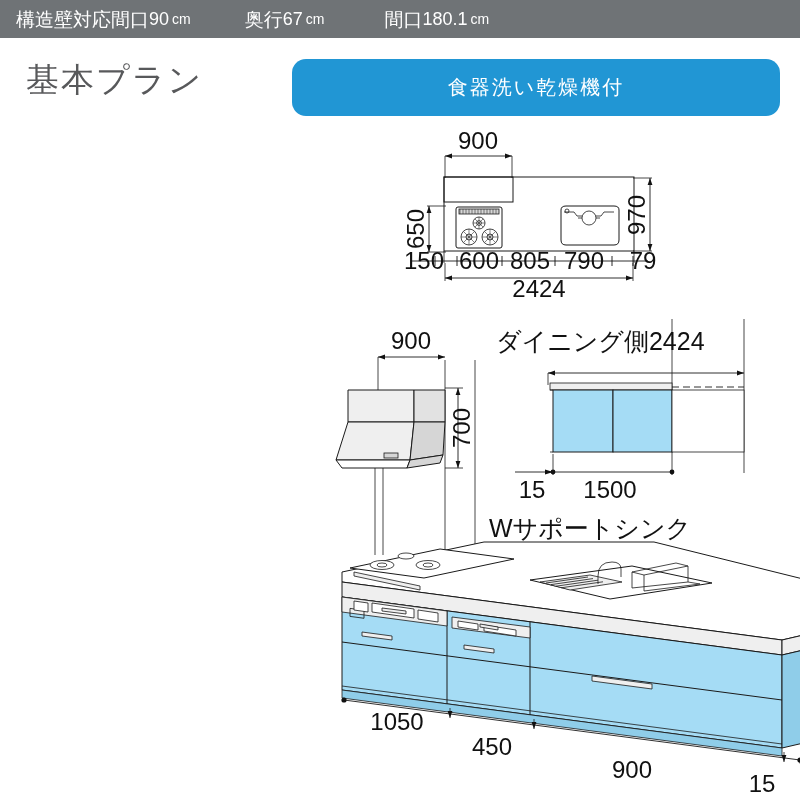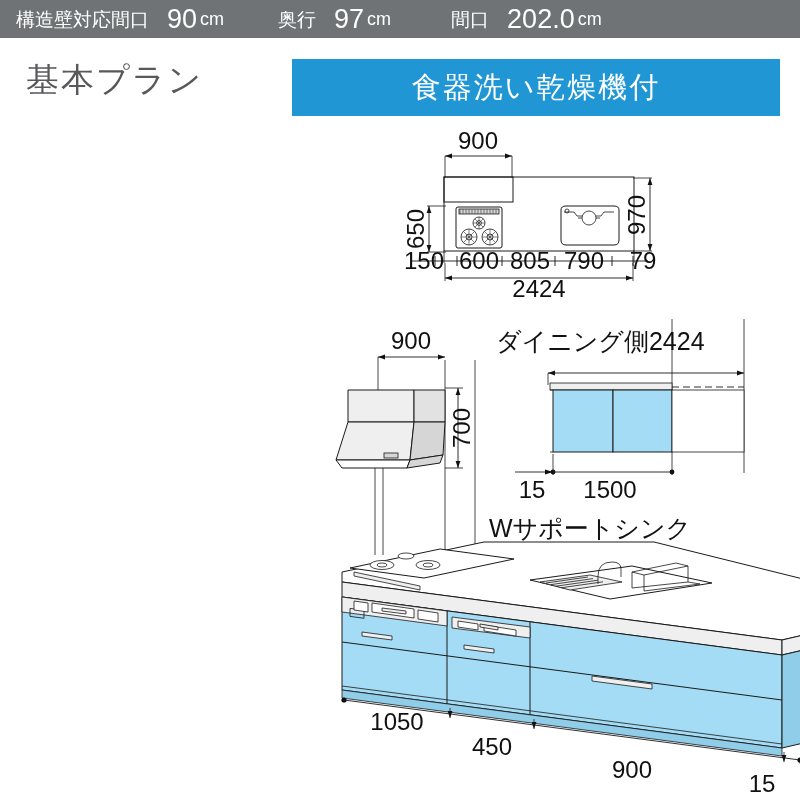--- a/index.html
+++ b/index.html
@@ -15,40 +15,41 @@
   #spec-bar{
     position:absolute;left:0;top:0;width:800px;height:38px;
     background:#6f7376;
     display:flex;align-items:center;
     color:#ffffff;
     box-sizing:border-box;
     padding-left:12px;
   }
   .spec-main{font-size:20px;letter-spacing:.5px;}
   .spec-sub{font-size:19px;margin-left:4px;position:relative;top:1px;}
-  .spec-num{font-size:27px;margin-left:18px;}
-  .spec-unit{font-size:18px;margin-left:3px;}
+  .spec-num{font-size:18px;margin-left:0;}
+  .spec-unit{font-size:14px;margin-left:3px;}
   .spec-gap-a{margin-left:54px;text-align:right;}
   .spec-gap-b{margin-left:60px;}
 
   
   #plan-title{
     position:absolute;left:26px;top:58px;
     font-size:33px;color:#58595b;letter-spacing:2px;
     white-space:nowrap;
     font-family:Liberation Serif, serif;
   }
   #feature-badge{
     position:absolute;left:292px;top:59px;
     width:488px;height:57px;
     background:#2196d4;
     color:#ffffff;
     display:flex;align-items:center;justify-content:center;
-    font-size:29px;letter-spacing:2px;
+    font-size:20px;letter-spacing:2px;
     box-sizing:border-box;
+    border-radius:14px;
   }
 
   
   .dwg{position:absolute;}
   svg{display:block;overflow:visible;}
   .ln{stroke:#1a1a1a;stroke-width:1;fill:none;}
   .ln-thin{stroke:#1a1a1a;stroke-width:.8;fill:none;}
   .ln-dim{stroke:#1a1a1a;stroke-width:.9;fill:none;}
   .ln-dash{stroke:#1a1a1a;stroke-width:.9;fill:none;stroke-dasharray:7 4;}
   .fill-w{fill:#ffffff;}
@@ -68,25 +69,25 @@
 </style>
 </head>
 <body>
 
 <div id="spec-bar">
   <span class="spec-sub">構造壁対応間口</span>
   <span class="spec-num">90</span>
   <span class="spec-unit">cm</span>
 
   <span class="spec-sub spec-gap-a">奥行</span>
-  <span class="spec-num">97</span>
+  <span class="spec-num">67</span>
   <span class="spec-unit">cm</span>
 
   <span class="spec-sub spec-gap-b">間口</span>
-  <span class="spec-num">202.0</span>
+  <span class="spec-num">180.1</span>
   <span class="spec-unit">cm</span>
 </div>
 
 <div id="plan-title">基本プラン</div>
 <div id="feature-badge">食器洗い乾燥機付</div>
 
 <div class="dwg" style="left:400px;top:130px;width:300px;height:175px;">
 <svg width="300" height="175" viewBox="0 0 300 175">
   <defs>
     <pattern id="hatch" width="6" height="6" patternUnits="userSpaceOnUse" patternTransform="rotate(45)">

